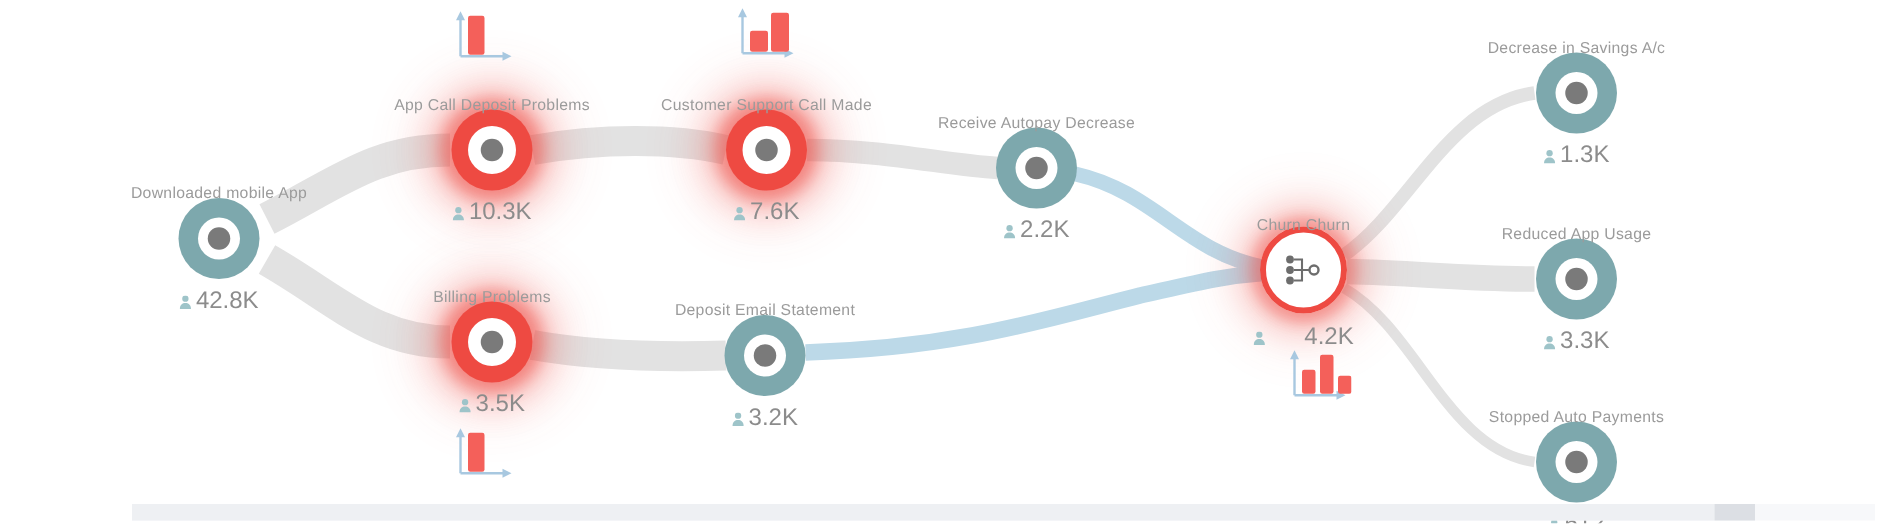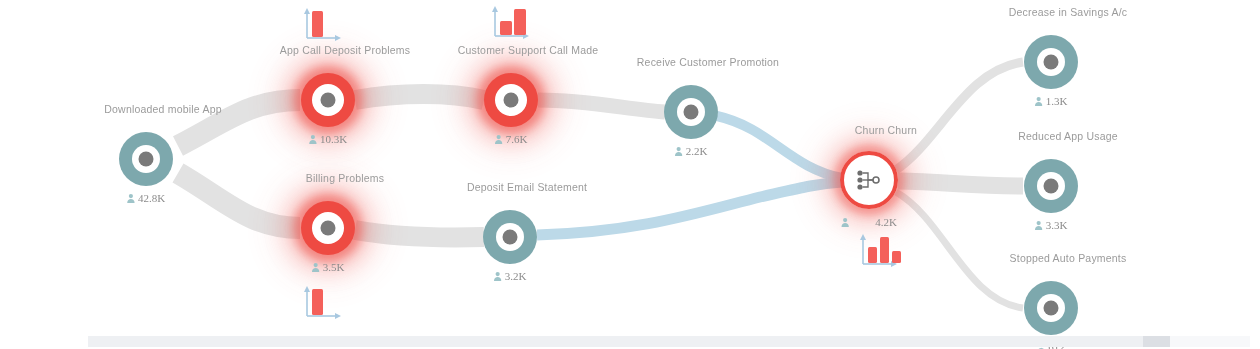--- a/index.html
+++ b/index.html
@@ -112,33 +112,32 @@
   .node-label {
     position: absolute;
     left: 50%;
     transform: translateX(-50%);
     white-space: nowrap;
     color: #9b9b9b;
     font-size: 10.5px;
     letter-spacing: .2px;
     text-align: center;
   }
-  .label-top { bottom: 44px; margin-left: 17px; }
+  .label-top { bottom: 24px; }
   .node-value {
     position: absolute;
     left: 50%;
     top: 33px;
     transform: translateX(-50%);
     white-space: nowrap;
     color: #8c8c8c;
-    font-size: 11px;
+    font-size: 16px;
     display: flex;
     align-items: center;
     gap: 3px;
-    font-family: Liberation Serif, serif;
   }
   .node-value.churn-value { top: 36px; gap: 26px; }
   .person-icon { display: block; }
   
   .minichart {
     position: absolute;
     transform: translate(-50%, -50%);
   }
   
   #scrollbar-track {
@@ -236,21 +235,21 @@
             <path d="M0.3 9 C0.3 6.2 2 5 4 5 C6 5 7.7 6.2 7.7 9 Z" fill="#9ec4c9"></path>
           </svg>
           <span>7.6K</span>
         </div>
       </div>
       <div class="node" style="left: 691px; top: 112px;">
         <div class="node-ring ring-normal">
           <div class="hole"></div>
           <div class="dot"></div>
         </div>
-        <div class="node-label label-top">Receive Customer Promotion</div>
+        <div class="node-label label-top">Receive Autopay Decrease</div>
         <div class="node-value">
           <svg class="person-icon" width="8" height="9" viewBox="0 0 8 9" xmlns="http://www.w3.org/2000/svg">
             <circle cx="4" cy="2.1" r="2.1" fill="#9ec4c9"></circle>
             <path d="M0.3 9 C0.3 6.2 2 5 4 5 C6 5 7.7 6.2 7.7 9 Z" fill="#9ec4c9"></path>
           </svg>
           <span>2.2K</span>
         </div>
       </div>
       <div class="node" style="left: 328px; top: 228px;">
         <div class="node-ring ring-alert">

